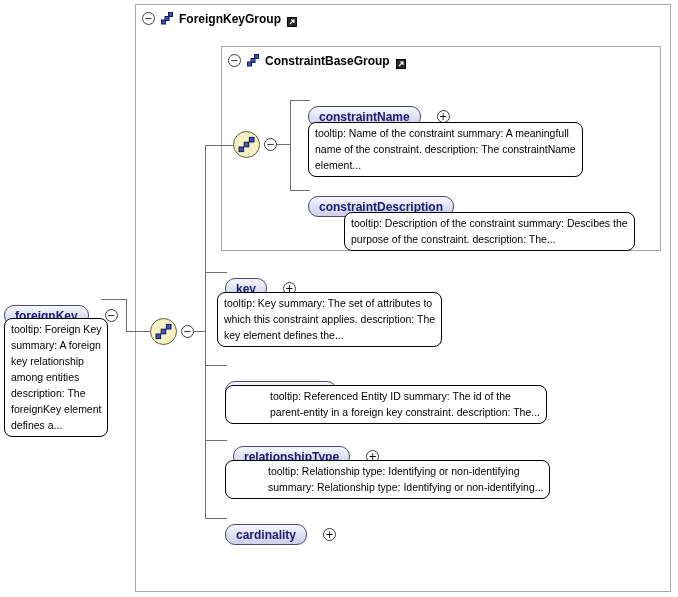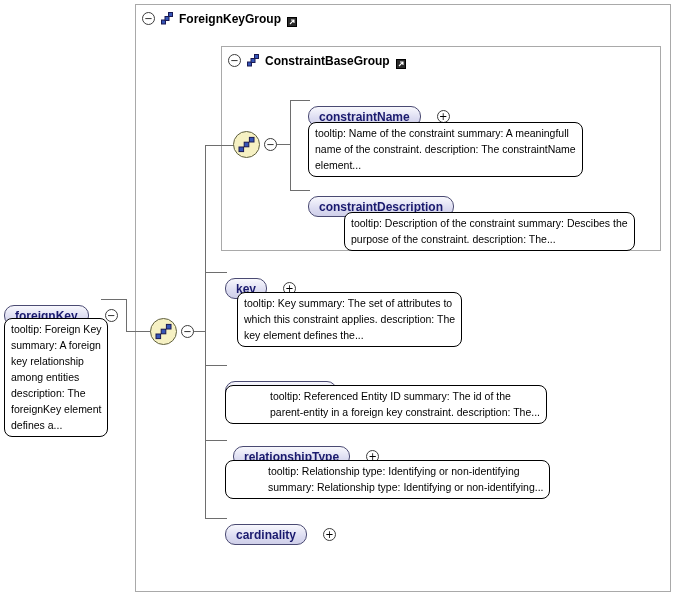--- a/index.html
+++ b/index.html
@@ -153,21 +153,21 @@
   </div>
   <div class="tooltip" style="left:308px;top:212px;margin-left:36px;">tooltip: Description of the constraint summary: Descibes the
 purpose of the constraint. description: The...</div>
 
   <div class="el-row" style="left:225px;top:262px;">
     <div class="el-box">
       <span>key</span>
     </div>
     <span class="toggle">+</span>
   </div>
-  <div class="tooltip" style="left:237px;top:292px;">tooltip: Key summary: The set of attributes to
+  <div class="tooltip" style="left:217px;top:292px;">tooltip: Key summary: The set of attributes to
 which this constraint applies. description: The
 key element defines the...</div>
 
   <div class="el-row" style="left:225px;top:365px;font-style:italic;">
     <div class="el-box">
       <span>entityReference</span>
     </div>
     <span class="toggle">+</span>
   </div>
   <div class="tooltip" style="left:225px;top:385px;padding-left:44px;">tooltip: Referenced Entity ID summary: The id of the

